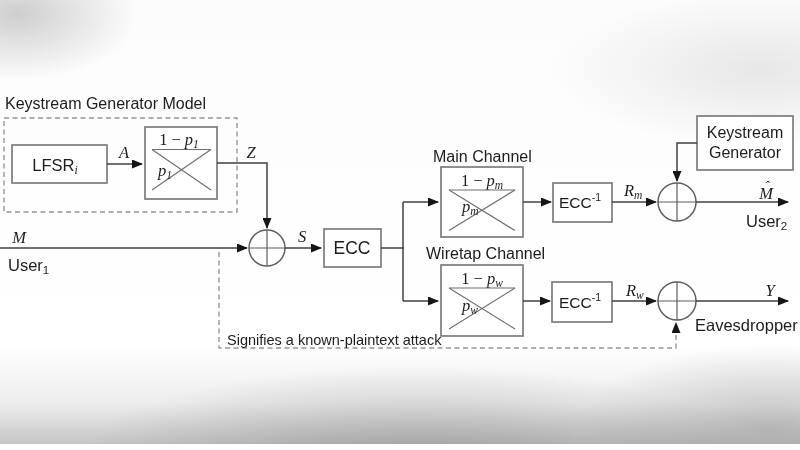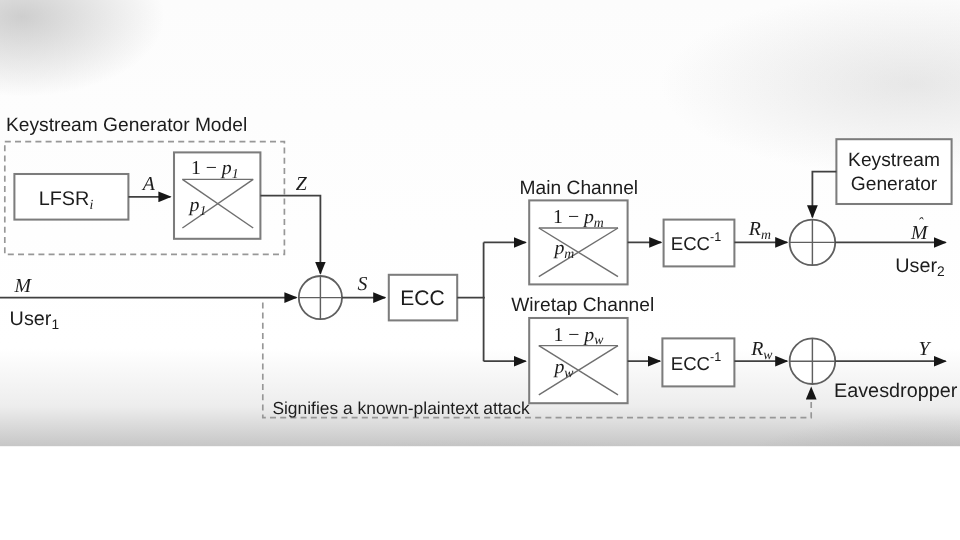--- a/index.html
+++ b/index.html
@@ -1,17 +1,17 @@
 <!DOCTYPE html>
 <html style="--line: #404040; --box_stroke: #7c7c7c; --inner_line: #6f6f6f; --node_stroke: #5f5f5f; --dashed: #979797; --text: #1c1c1c; --arrow: #161616; --background: #ffffff;"><head>
 <meta charset="utf-8">
 <style>
   html,body{margin:0;padding:0;}
   .stage{
-    position:relative;width:800px;height:372px;overflow:hidden;
+    position:relative;width:800px;height:444px;overflow:hidden;
     background:
       radial-gradient(170px 95px at 18px 14px, rgba(150,150,150,.45), rgba(150,150,150,0) 70%),
       radial-gradient(300px 110px at 760px 70px, rgba(175,175,175,.28), rgba(175,175,175,0) 70%),
       radial-gradient(480px 135px at 420px 462px, rgba(110,110,110,.42), rgba(110,110,110,0) 72%),
       radial-gradient(280px 120px at 770px 428px, rgba(120,120,120,.35), rgba(120,120,120,0) 70%),
       linear-gradient(to bottom, #fcfcfc 0%, #ffffff 78%, #ededed 91%, #c6c6c6 100%);
   }
   svg{position:absolute;left:0;top:0;}
   .t-sans{font-family:"Liberation Sans",sans-serif;fill:var(--text,#1c1c1c);}
   .fs16{font-size:16px;}

